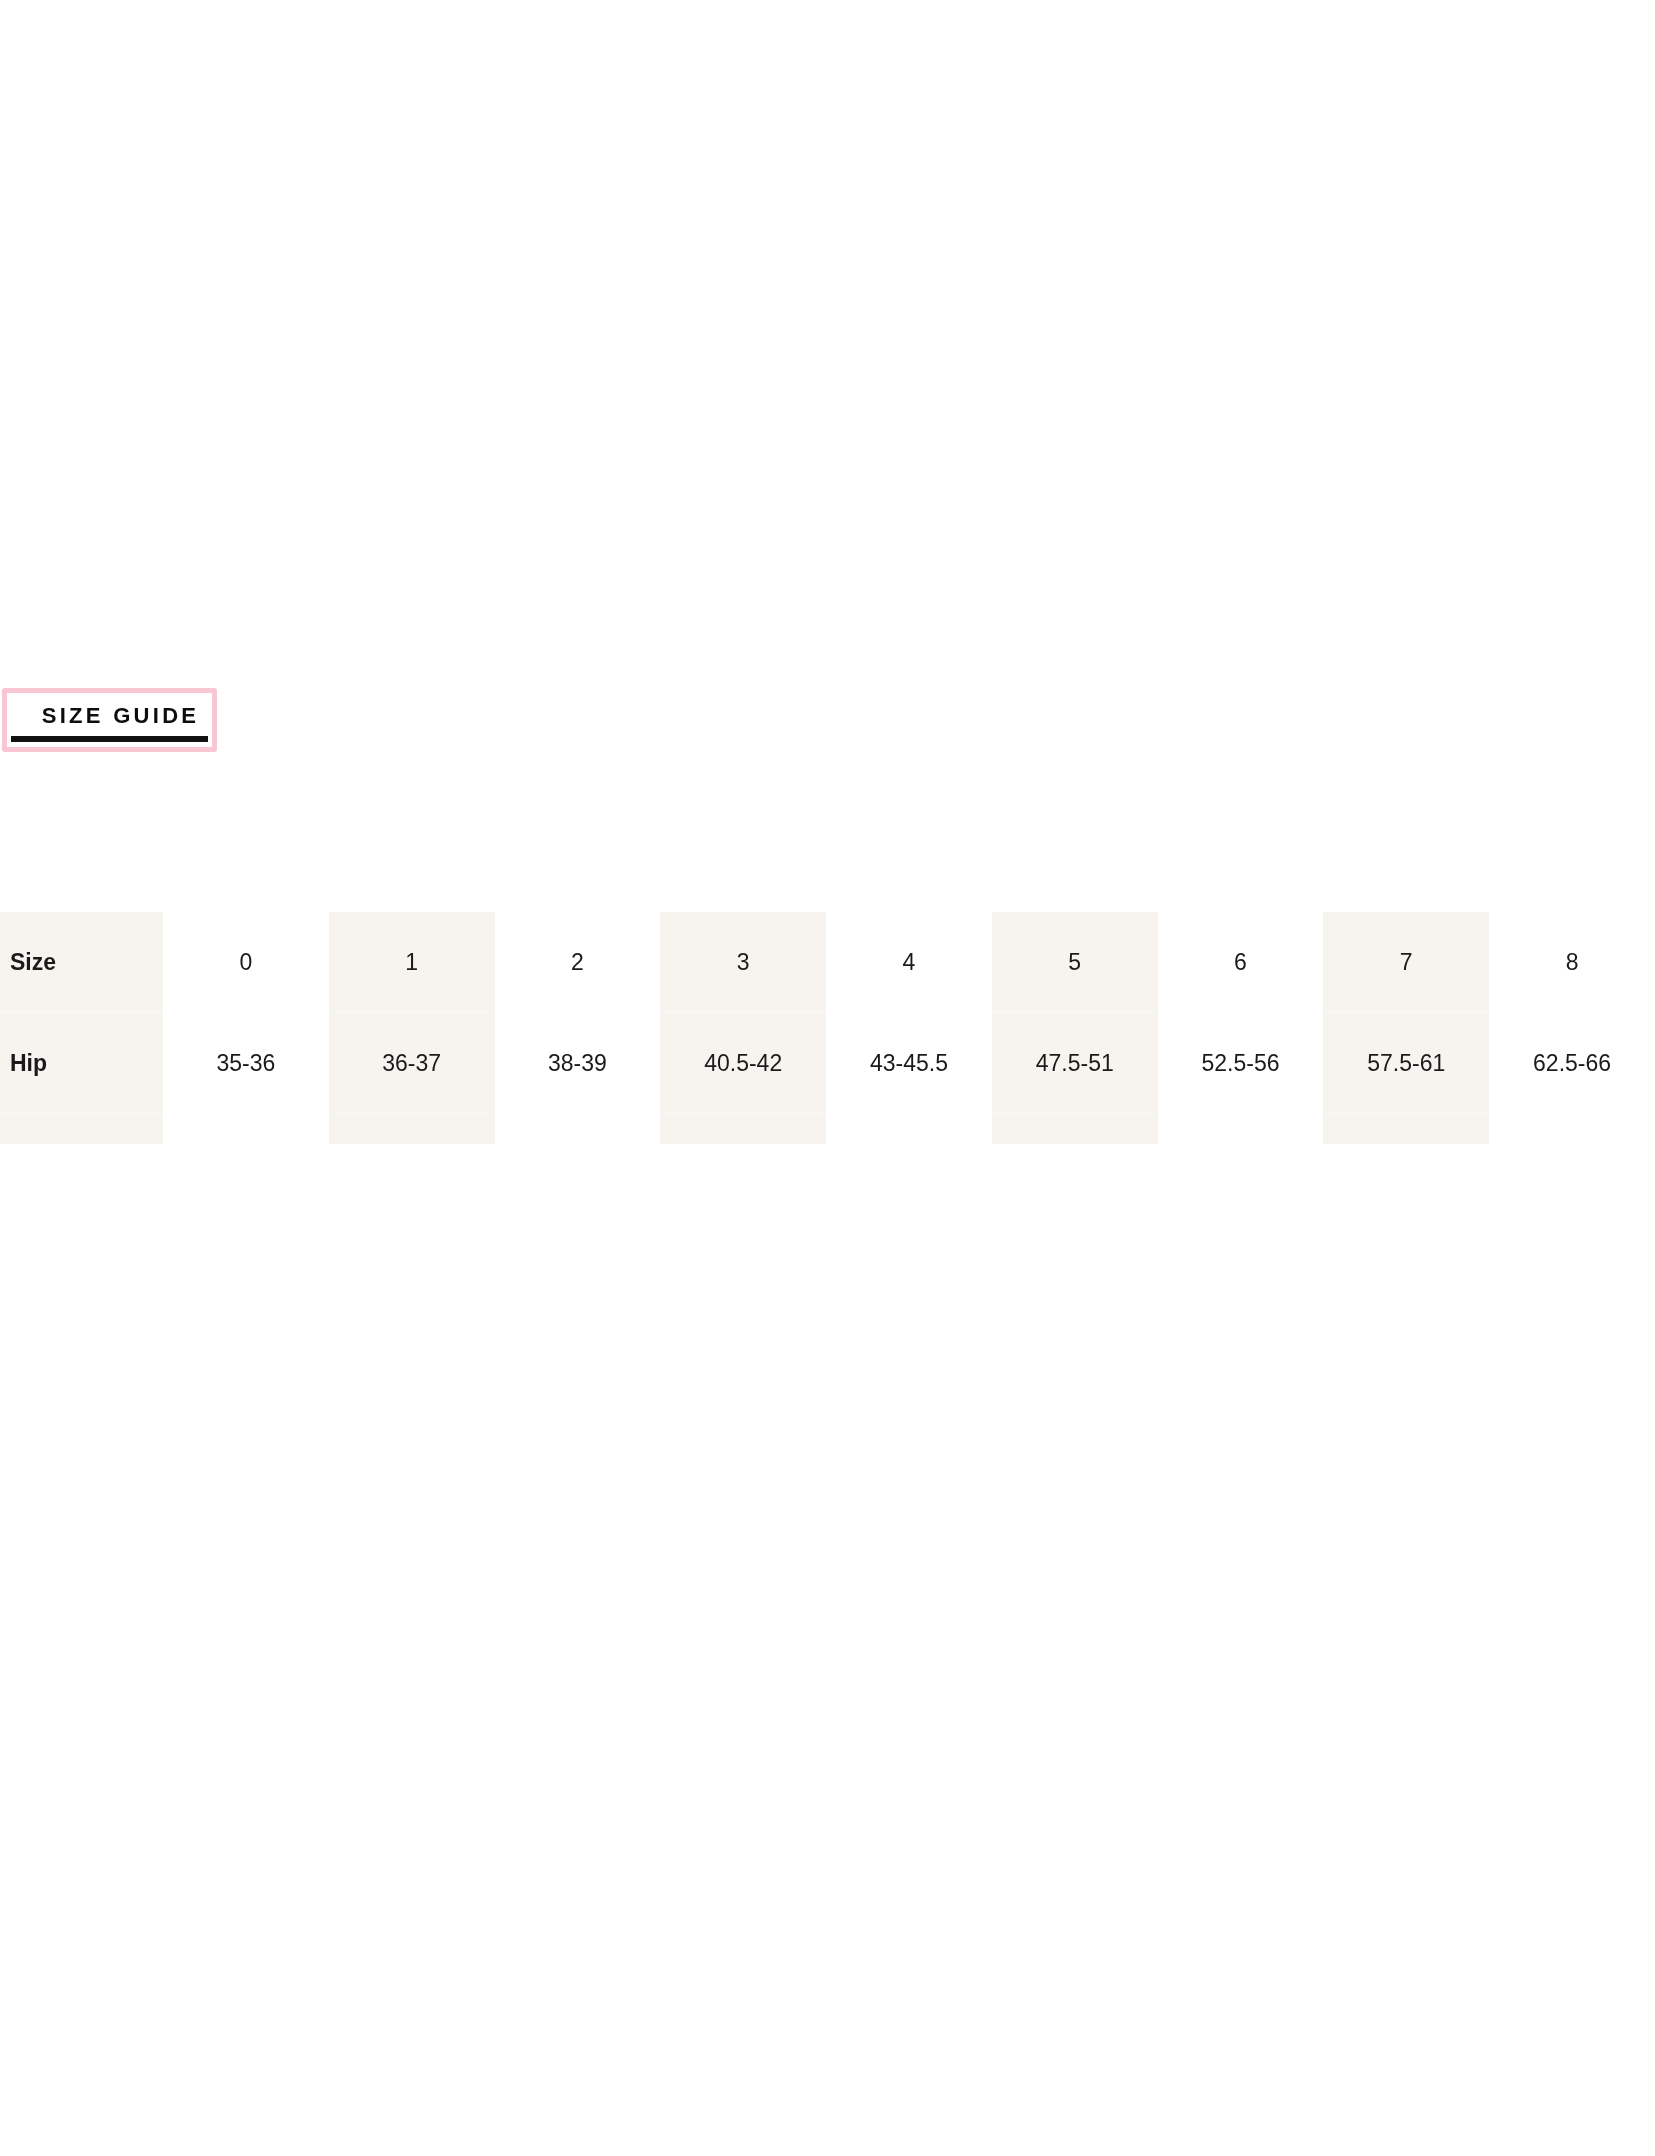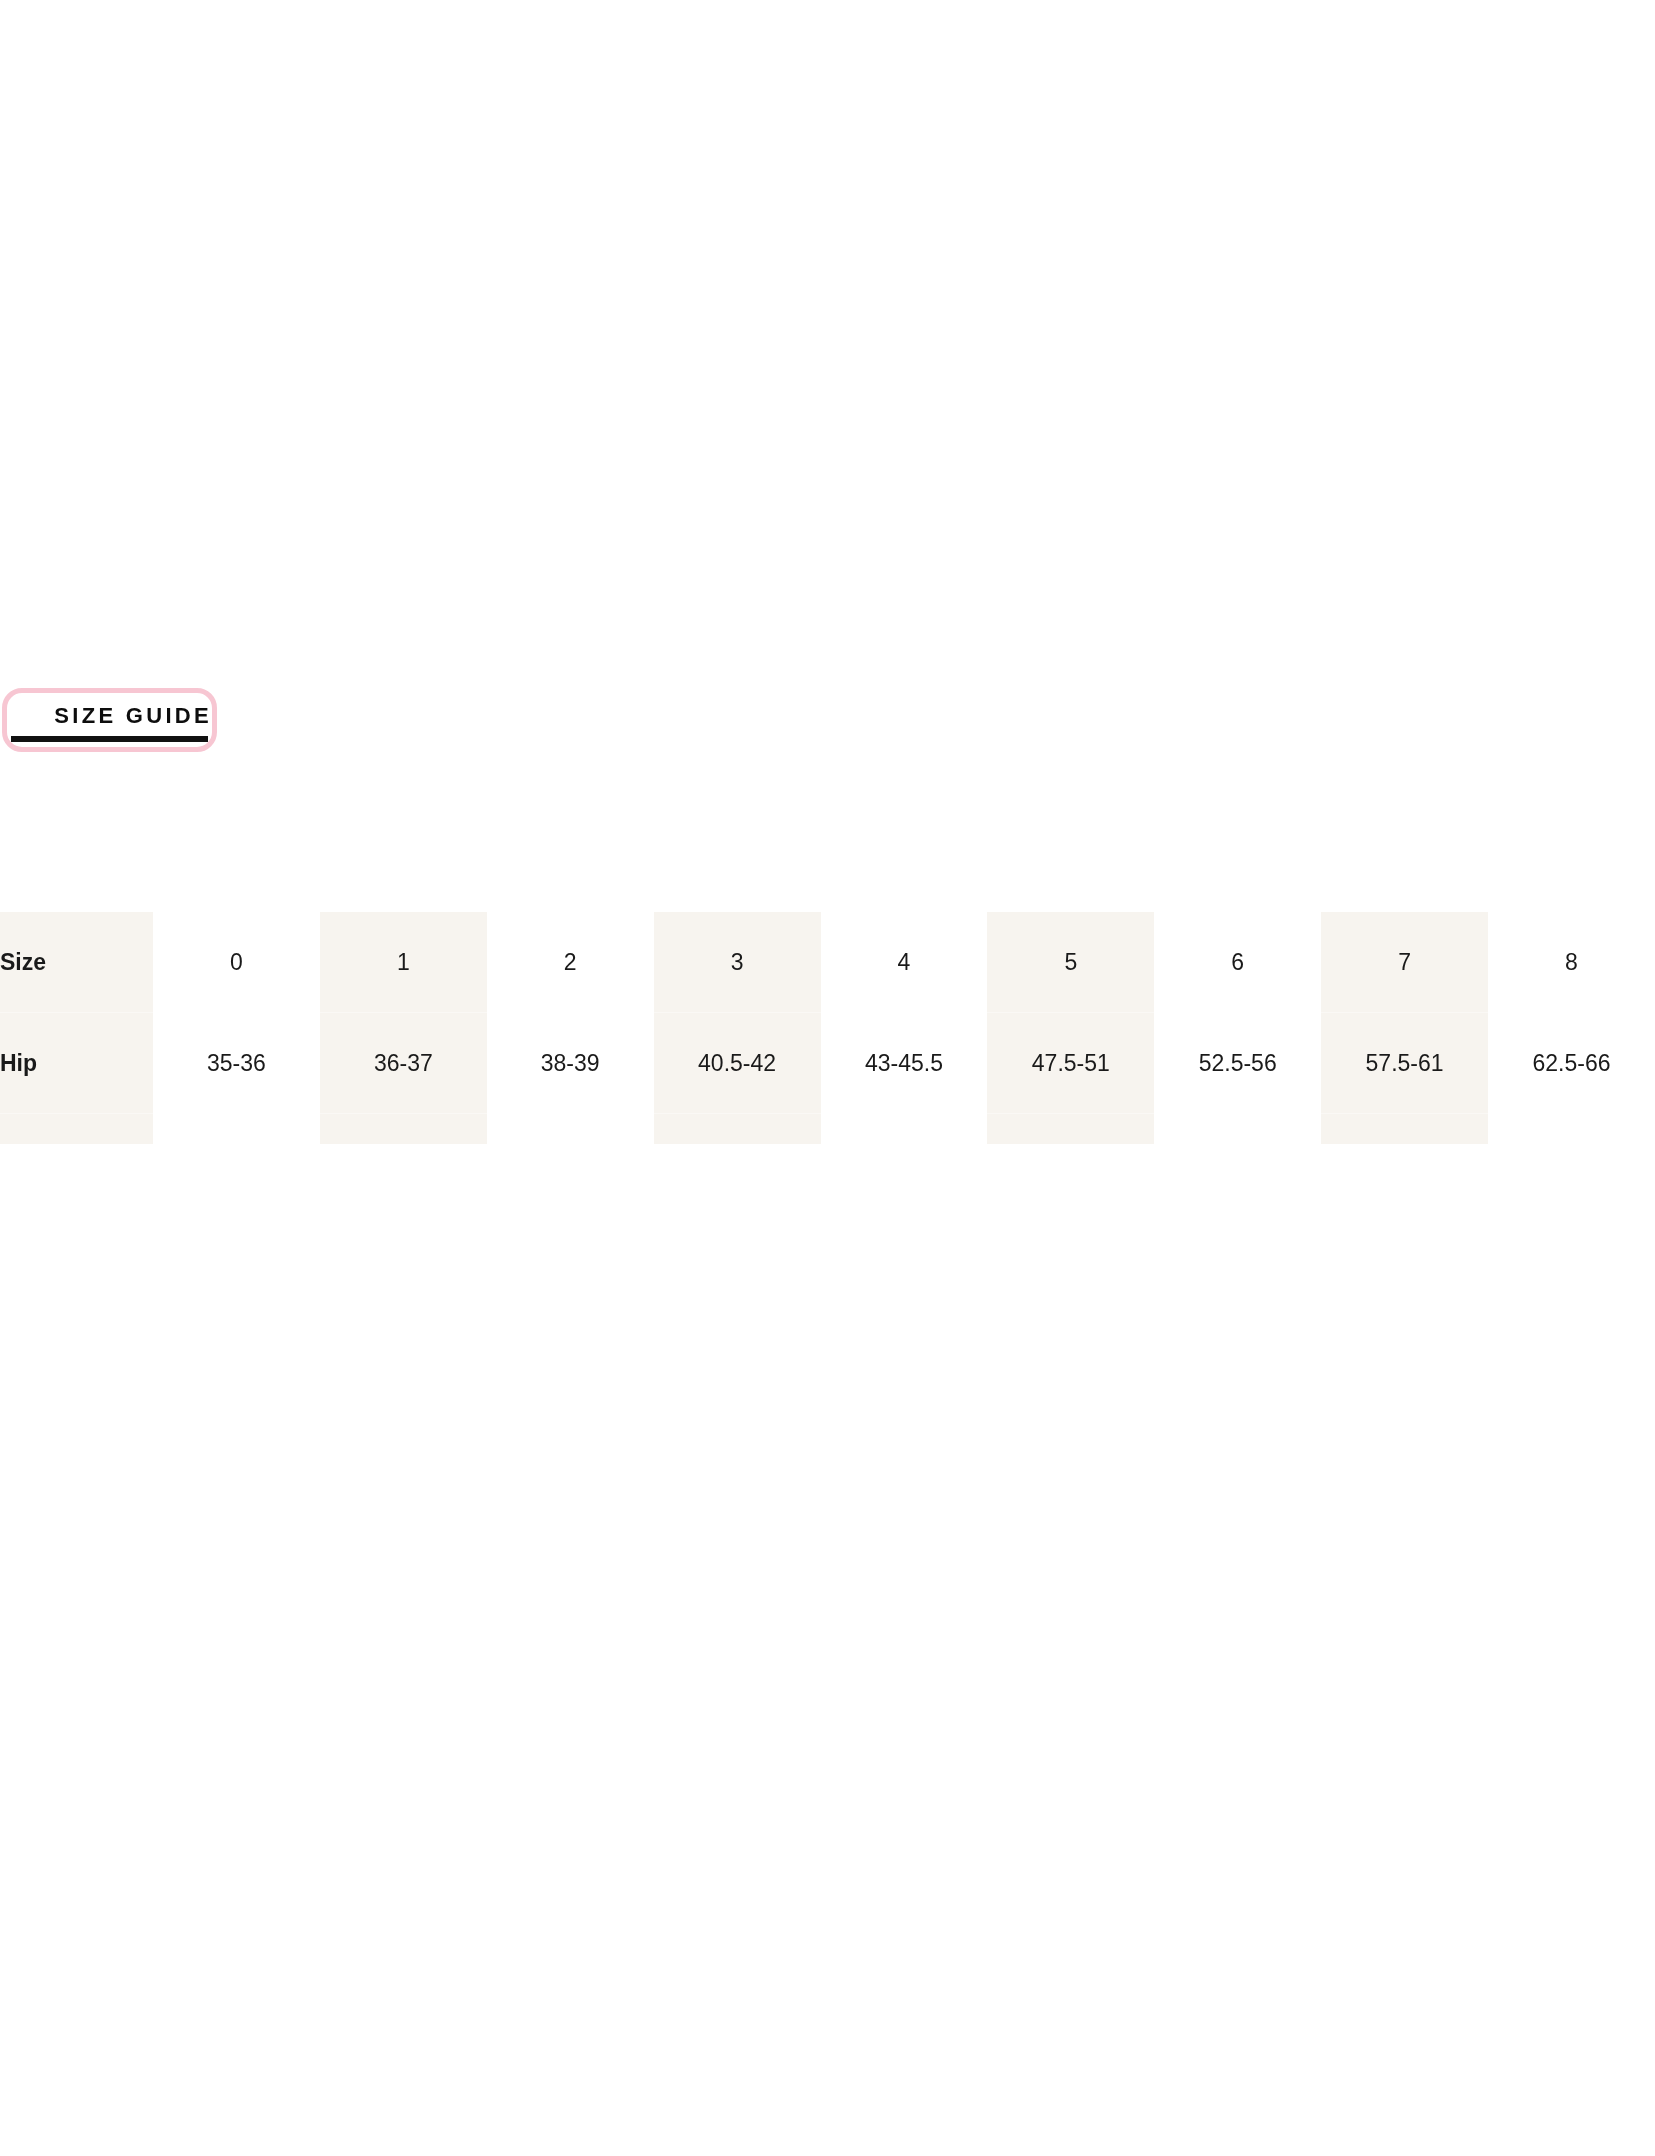--- a/index.html
+++ b/index.html
@@ -18,25 +18,25 @@
 
   
   #size-guide-badge {
     position: absolute;
     left: 2px;
     top: 688px;
     width: 215px;
     height: 64px;
     box-sizing: border-box;
     border: 5px solid #f7c6d2;
-    border-radius: 20px;
+    border-radius: 3px;
     background: #ffffff;
     display: flex;
     align-items: center;
-    justify-content: flex-end;
+    justify-content: center;
     padding-left: 22px;
   }
   #size-guide-badge .badge-text {
     font-size: 22px;
     font-weight: 700;
     letter-spacing: 3.3px;
     line-height: 1;
     color: #0d0d0d;
     position: relative;
     top: -4px;
@@ -83,20 +83,21 @@
     height: 100px;
   }
   
   table#size-table tr.r-spacer td {
     height: 30px;
   }
   
   table#size-table td.label-cell {
     width: 153px;
     text-align: left;
+    padding-left: 10px;
     font-weight: 700;
     font-size: 23px;
   }
   
   td.shaded { background: #f7f4ef; }
   td.plain  { background: #ffffff; }
 
   
   table#size-table tr.r-alpha td.shaded,
   table#size-table tr.r-data td.shaded,

